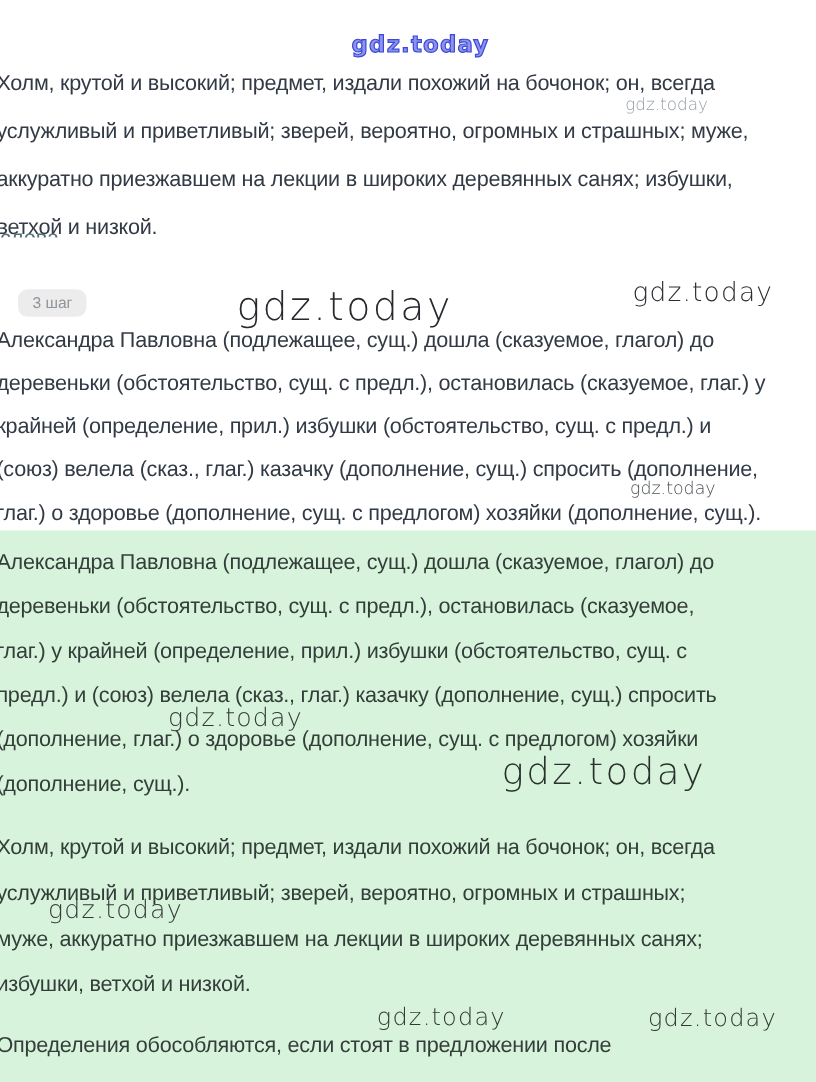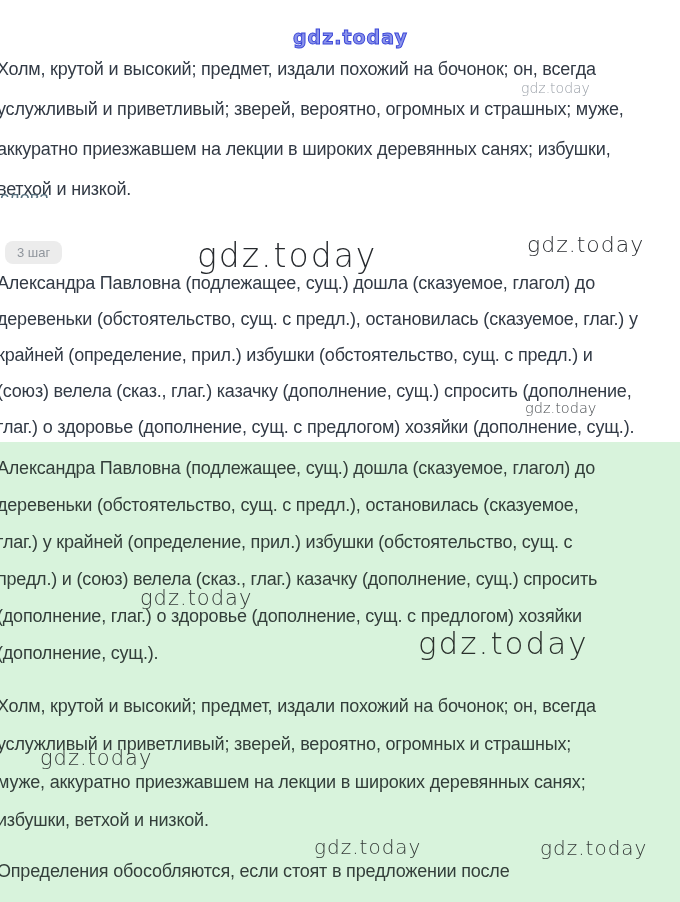--- a/index.html
+++ b/index.html
@@ -52,21 +52,21 @@
     display: block;
     font-size: 18px;
     line-height: 22px;
     font-weight: 500;
     color: #56707e;
   }
 
   
   .badge {
     position: absolute;
-    left: 5px; top: 217px;
+    left: 15px; top: 217px;
     height: 23px;
     padding: 0 12px;
     border-radius: 8px;
     background: #ececec;
     color: #8f959c;
     font-size: 13px;
     line-height: 23px;
     z-index: 2;
   }
 

